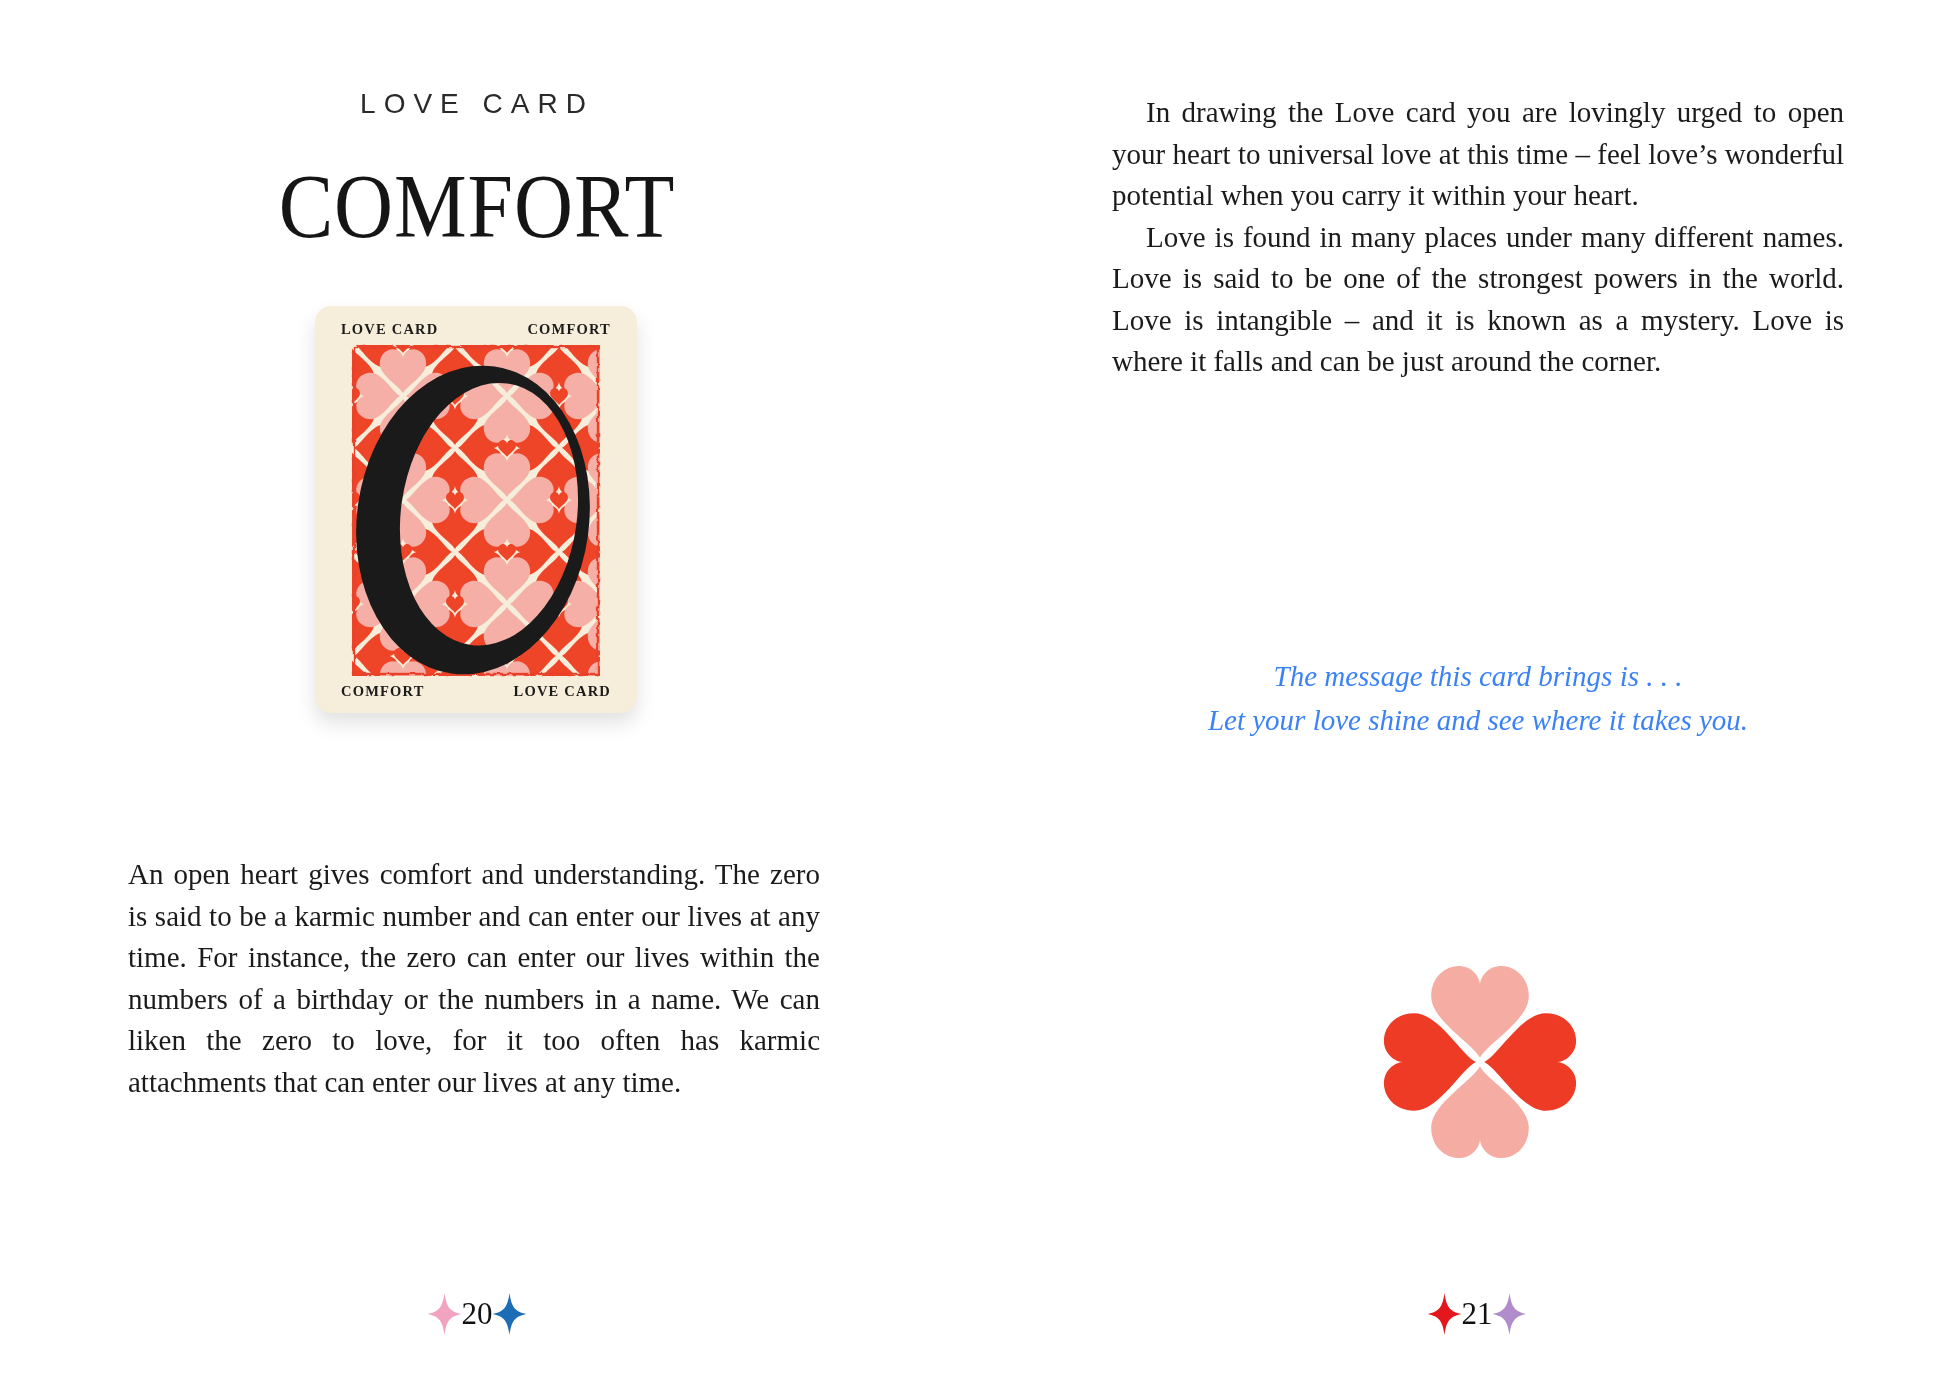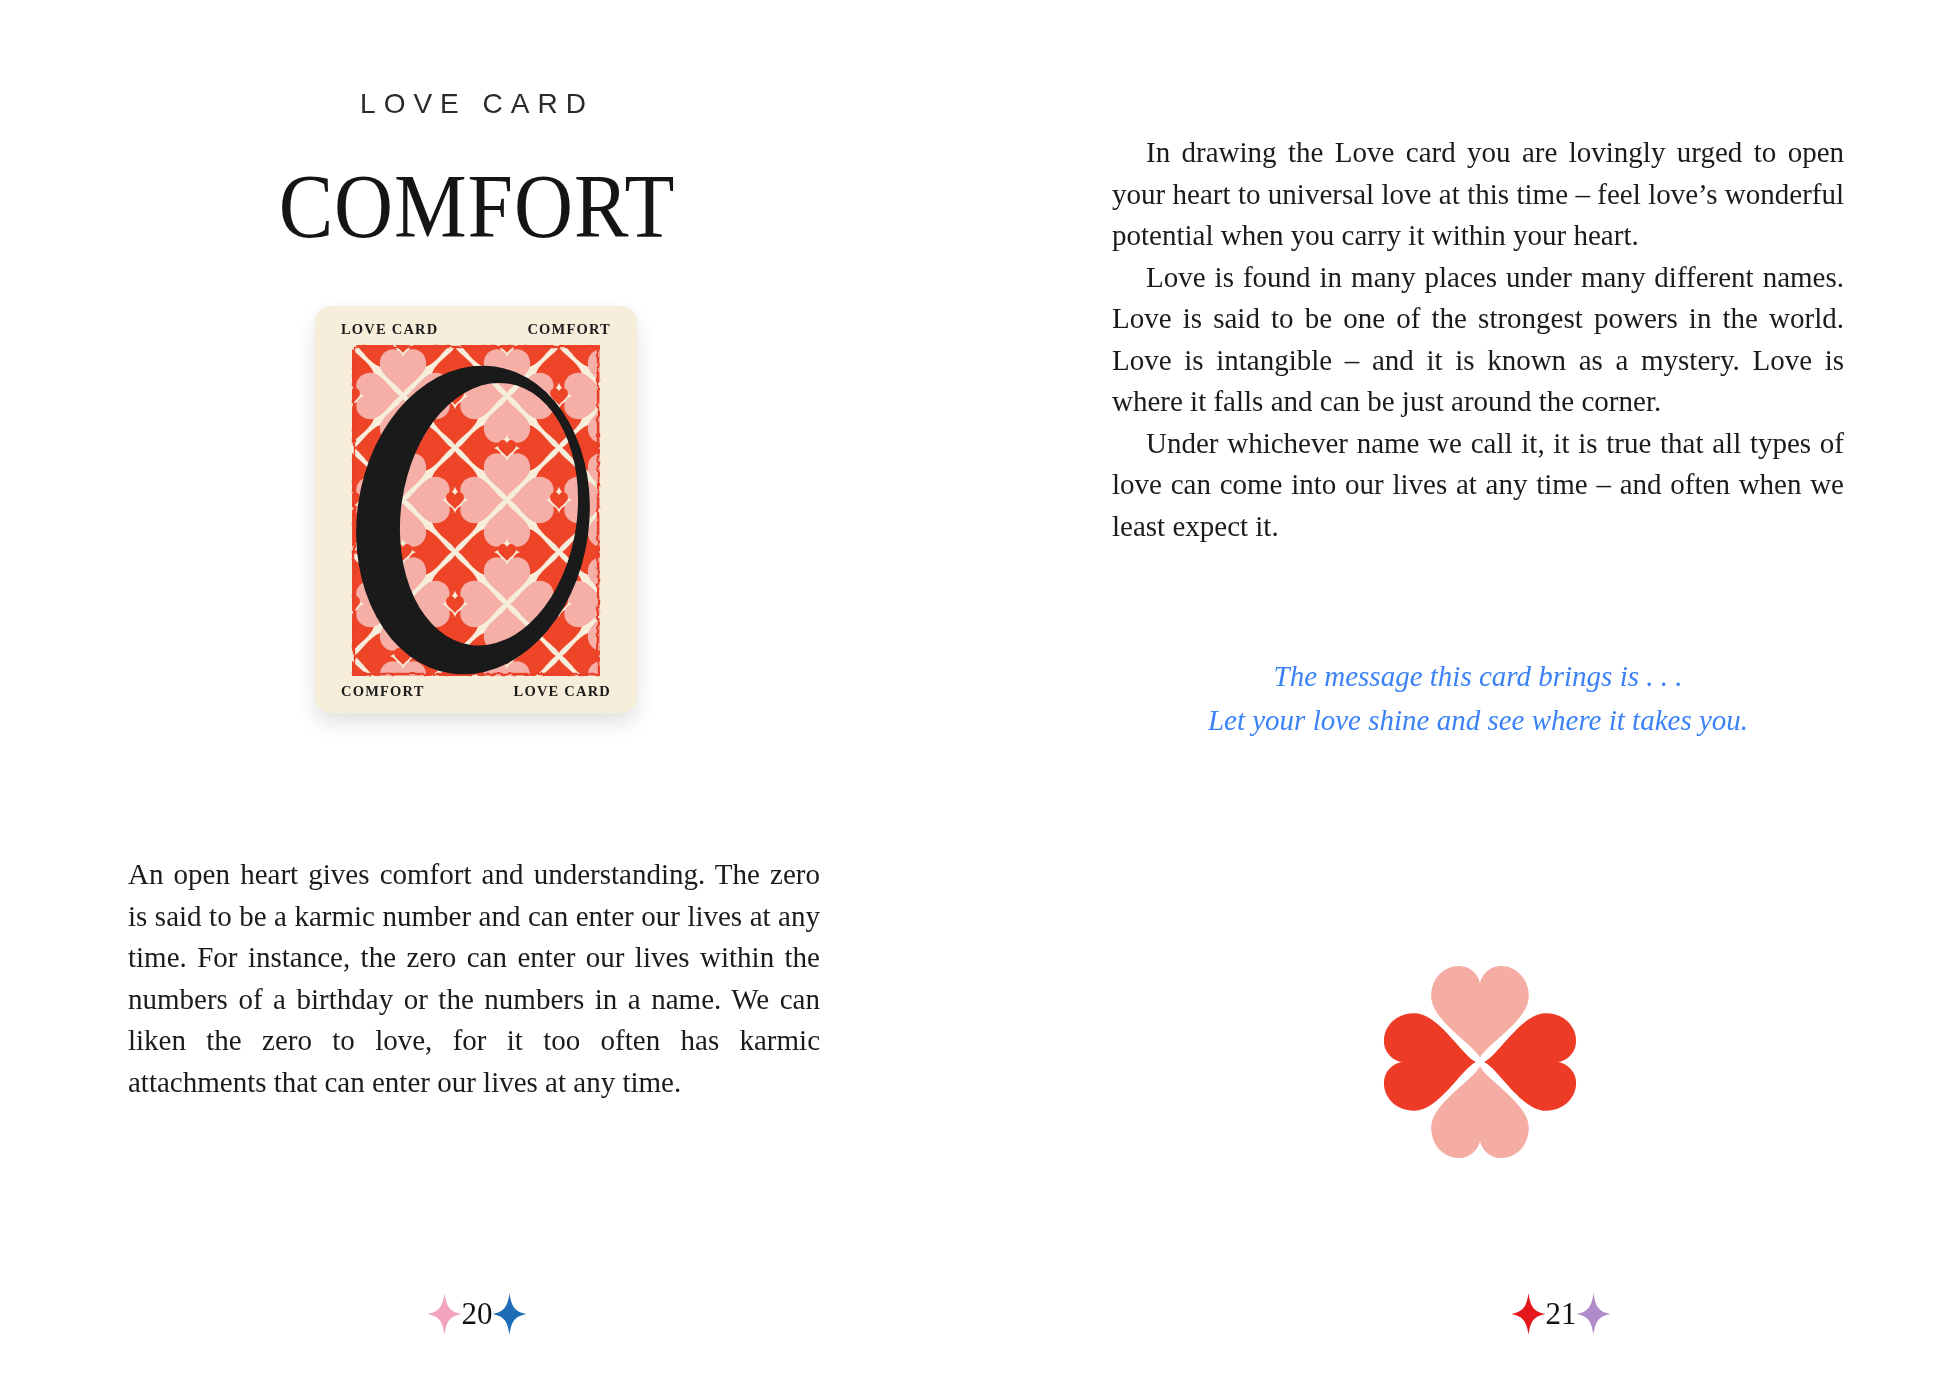--- a/index.html
+++ b/index.html
@@ -29,37 +29,37 @@
     font-size:14.5px;letter-spacing:1.2px;color:#1b1b1b;white-space:nowrap;
   }
   .lbl-tl{left:26px;top:15px;}  .lbl-tr{right:26px;top:15px;}
   .lbl-bl{left:26px;bottom:13px;} .lbl-br{right:26px;bottom:13px;}
   .card-art{position:absolute;left:36px;top:38px;width:250px;height:333px;}
 
   .body-text{
     font-size:29px;line-height:41.5px;text-align:justify;color:#1b1b1b;
   }
   .left-body{left:128px;top:826px;width:692px;margin-top:28px;}
-  .right-body{left:1112px;top:92px;width:732px;margin-top:40px;}
+  .right-body{left:1112px;top:92px;width:732px;}
   .body-text p{margin:0;}
   .body-text p.indent{text-indent:34px;}
 
   .message{
     left:1112px;top:654px;width:732px;text-align:center;font-style:italic;
     font-size:29px;line-height:44px;color:#3b82f6;
   }
 
   .clover-deco{left:1374px;top:956px;width:212px;height:212px;}
 
   .footer{
     position:absolute;top:1292px;display:flex;align-items:center;
     transform:translateX(-50%);
   }
   .footer-left{left:477px;}
-  .footer-right{left:1561px;}
+  .footer-right{left:1477px;}
   .page-num{font-family:"Liberation Serif", serif;font-size:31px;color:#111;}
   .sparkle{display:block;}
 </style>
 </head>
 <body>
 
 <main>
 
   <section>
 
@@ -126,21 +126,20 @@
       </svg>
     </div>
 
   </section>
 
   <section>
 
     <div class="abs body-text right-body">
       <p class="indent">In drawing the Love card you are lovingly urged to open your heart to universal love at this time – feel love’s wonderful potential when you carry it within your heart.</p>
       <p class="indent">Love is found in many places under many different names. Love is said to be one of the strongest powers in the world. Love is intangible – and it is known as a mystery. Love is where it falls and can be just around the corner.</p>
-      <p class="indent">Under whichever name we call it, it is true that all types of love can come into our lives at any time – and often when we least expect it.</p>
     </div>
 
     <div class="abs message">
       <div>The message this card brings is . . .</div>
       <div>Let your love shine and see where it takes you.</div>
     </div>
 
     <svg class="abs clover-deco" viewBox="-106 -106 212 212">
       <use href="#heart" transform="rotate(0) translate(0,-53) scale(3.05)" fill="#f5aca3"></use>
       <use href="#heart" transform="rotate(90) translate(0,-53) scale(3.05)" fill="#ee3b26"></use>

